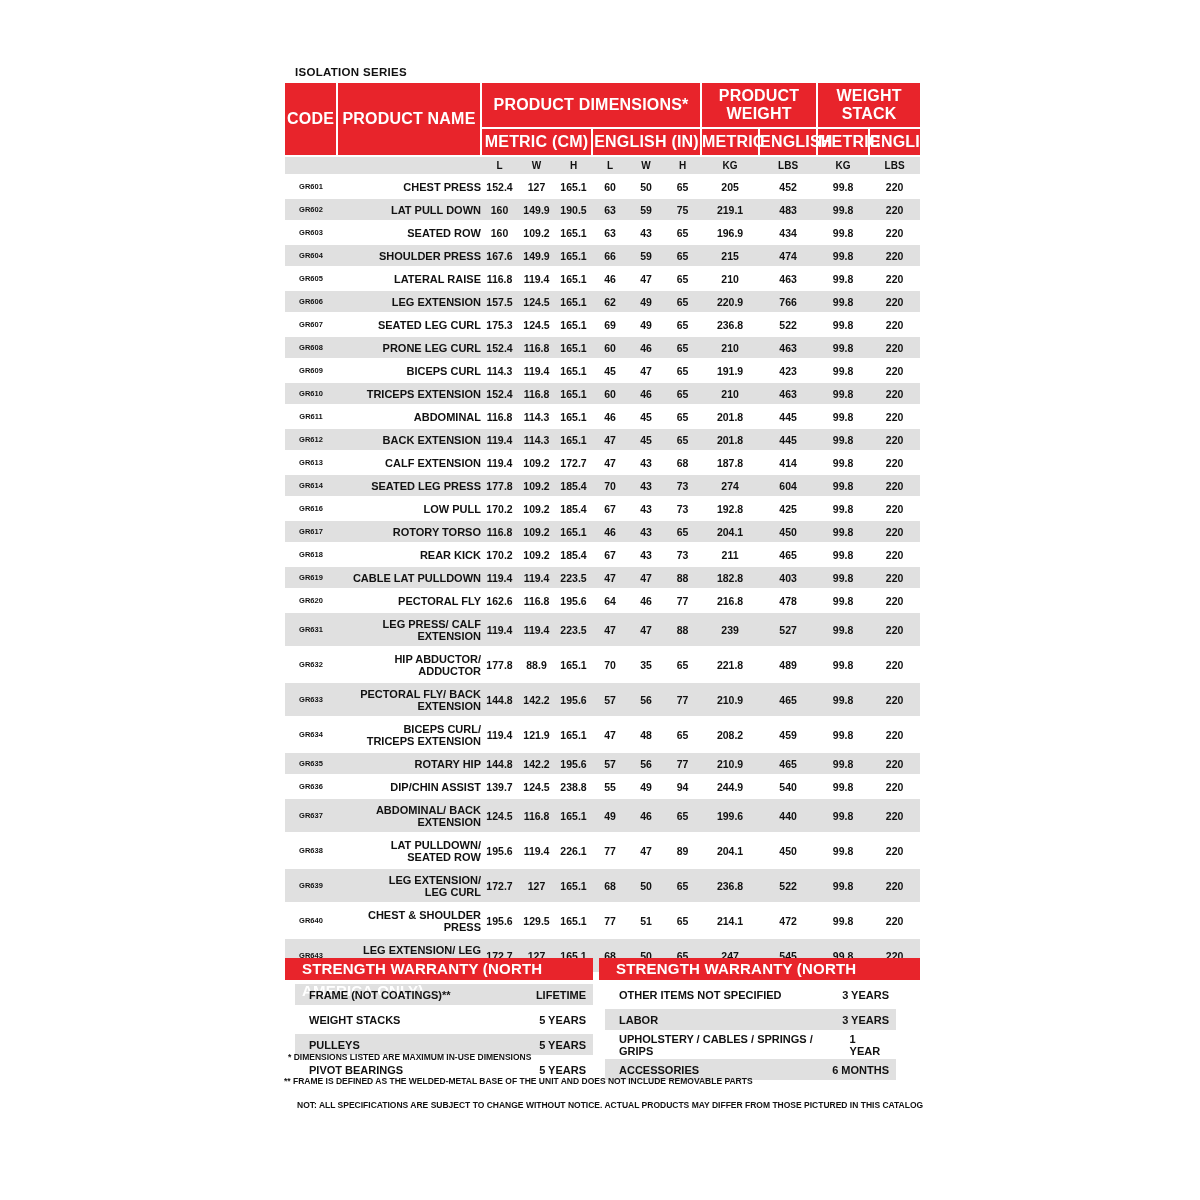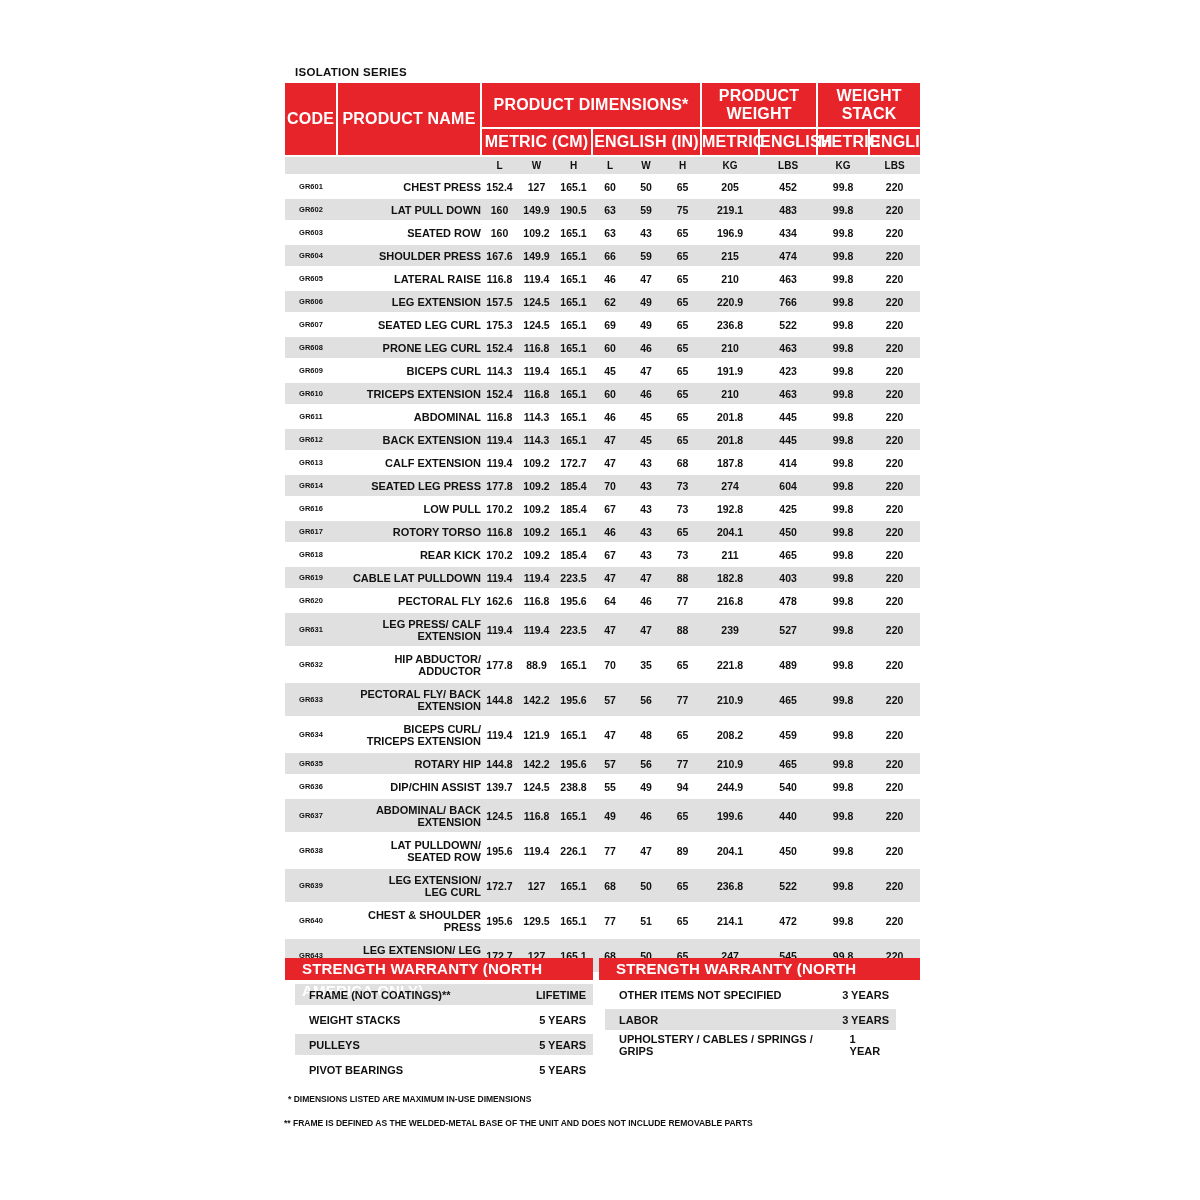--- a/index.html
+++ b/index.html
@@ -32,21 +32,21 @@
   .warranty-table.left  { left:285px; width:308px; }
   .warranty-table.right { left:599px; width:321px; }
   .w-header { background:var(--red); color:#fff; font-weight:bold; font-size:15px;
       text-align:left; height:22px; line-height:22px; letter-spacing:.2px;padding-left:17px; }
   .w-row { display:flex; justify-content:space-between; align-items:center; height:21px;
       margin-top:4px; font-size:11px; font-weight:bold; padding:0 7px 0 14px; }
   .w-row.gray { background:var(--gray); }
   .warranty-table.left  .w-row { margin-left:10px; }
   .warranty-table.right .w-row { margin-left:6px; margin-right:24px; }
 
-  .footnotes { position:absolute; left:284px; top:1094px; font-size:8.5px; font-weight:bold; }
+  .footnotes { position:absolute; left:284px; top:1052px; font-size:8.5px; font-weight:bold; }
   .footnotes .fn { margin-bottom:14px; }
   .footnotes .fn.indent-1 { padding-left:4px; }
   .footnotes .fn.indent-2 { padding-left:13px; }
 </style>
 </head>
 <body>
 
 <div class="page">
 
   <div class="series-title">ISOLATION SERIES</div>
@@ -557,20 +557,25 @@
       <span>3 YEARS</span>
     </div>
     <div class="w-row gray">
       <span>LABOR</span>
       <span>3 YEARS</span>
     </div>
     <div class="w-row">
       <span>UPHOLSTERY / CABLES / SPRINGS / GRIPS</span>
       <span>1 YEAR</span>
     </div>
+    <div class="w-row gray">
+      <span>ACCESSORIES</span>
+      <span>6 MONTHS</span>
+    </div>
   </div>
 
   <div class="footnotes">
     <div class="fn indent-1">* DIMENSIONS LISTED ARE MAXIMUM IN-USE DIMENSIONS</div>
     <div class="fn">** FRAME IS DEFINED AS THE WELDED-METAL BASE OF THE UNIT AND DOES NOT INCLUDE REMOVABLE PARTS</div>
+    <div class="fn indent-2">NOT: ALL SPECIFICATIONS ARE SUBJECT TO CHANGE WITHOUT NOTICE. ACTUAL PRODUCTS MAY DIFFER FROM THOSE PICTURED IN THIS CATALOG</div>
   </div>
 
 </div>
 
 </body></html>

